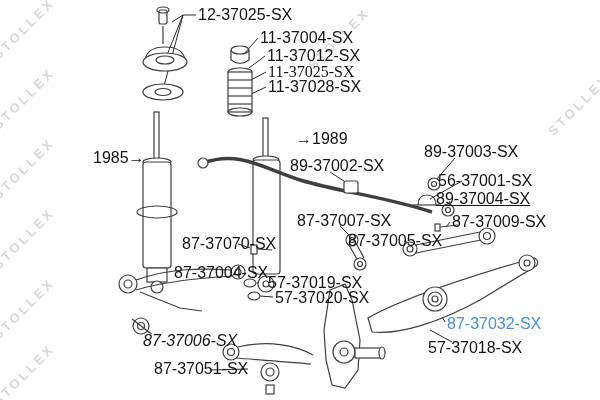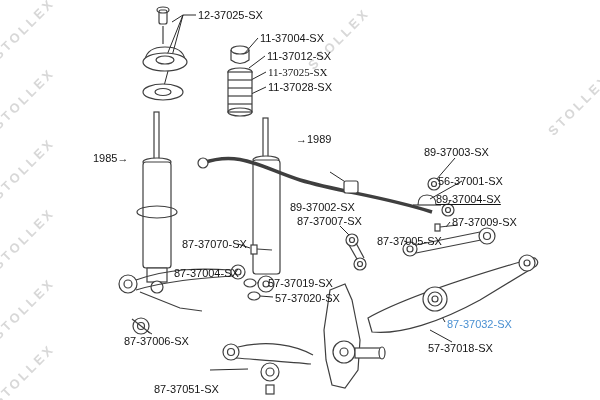--- a/index.html
+++ b/index.html
@@ -6,21 +6,21 @@
   .stage{
     position:relative;width:600px;height:400px;background:#ffffff;
     overflow:hidden;font-family:"Liberation Sans",sans-serif;
   }
   .watermark{
     position:absolute;color:#d8d8d8;font-size:13px;font-weight:bold;
     letter-spacing:3px;transform:rotate(-45deg);transform-origin:left top;
     user-select:none;pointer-events:none;white-space:nowrap;
   }
   .part-label{
-    position:absolute;font-size:11px;color:#141414;white-space:nowrap;
+    position:absolute;font-size:16px;color:#141414;white-space:nowrap;
     cursor:pointer;line-height:12px;
   }
   .part-label.highlight{color:var(--highlight,#4a90d2);}
   svg.diagram{position:absolute;left:0;top:0;}
   .lineart{stroke:#3f3f3f;stroke-width:1.2;fill:none;}
   .leader{stroke:#2a2a2a;stroke-width:1;fill:none;}
 </style>
 </head>
 <body>
 
@@ -205,29 +205,29 @@
     </g>
   </svg>
 
   <div class="part-label" style="left:198px;top:9px;">12-37025-SX</div>
   <div class="part-label" style="left:260px;top:32px;">11-37004-SX</div>
   <div class="part-label" style="left:267px;top:50px;">11-37012-SX</div>
   <div class="part-label" style="left:268px;top:66px;font-family:Liberation Serif, serif;">11-37025-SX</div>
   <div class="part-label" style="left:268px;top:81px;">11-37028-SX</div>
   <div class="part-label" style="left:296px;top:133px;">→1989</div>
   <div class="part-label" style="left:93px;top:152px;">1985→</div>
-  <div class="part-label" style="left:290px;top:160px;margin-top:41px;">89-37002-SX</div>
+  <div class="part-label" style="left:290px;top:160px;">89-37002-SX</div>
   <div class="part-label" style="left:424px;top:146px;">89-37003-SX</div>
   <div class="part-label" style="left:438px;top:175px;">56-37001-SX</div>
   <div class="part-label" style="left:436px;top:193px;text-decoration:underline;">89-37004-SX</div>
   <div class="part-label" style="left:452px;top:216px;text-align:right;">87-37009-SX</div>
   <div class="part-label" style="left:297px;top:215px;text-align:center;">87-37007-SX</div>
-  <div class="part-label" style="left:348px;top:235px;margin-left:29px;">87-37005-SX</div>
+  <div class="part-label" style="left:348px;top:235px;">87-37005-SX</div>
   <div class="part-label" style="left:182px;top:238px;">87-37070-SX</div>
   <div class="part-label" style="left:174px;top:267px;">87-37004-SX</div>
   <div class="part-label" style="left:268px;top:277px;">57-37019-SX</div>
   <div class="part-label" style="left:275px;top:292px;">57-37020-SX</div>
-  <div class="part-label" style="left:124px;top:335px;">87-37006-SX</div>
-  <div class="part-label" style="left:154px;top:383px;">87-37051-SX</div>
+  <div class="part-label" style="left:143px;top:335px;font-style:italic;">87-37006-SX</div>
+  <div class="part-label" style="left:154px;top:363px;">87-37051-SX</div>
   <div class="part-label highlight" style="left:447px;top:318px;">87-37032-SX</div>
   <div class="part-label" style="left:428px;top:342px;">57-37018-SX</div>
 
 </div>
 
 </body></html>

